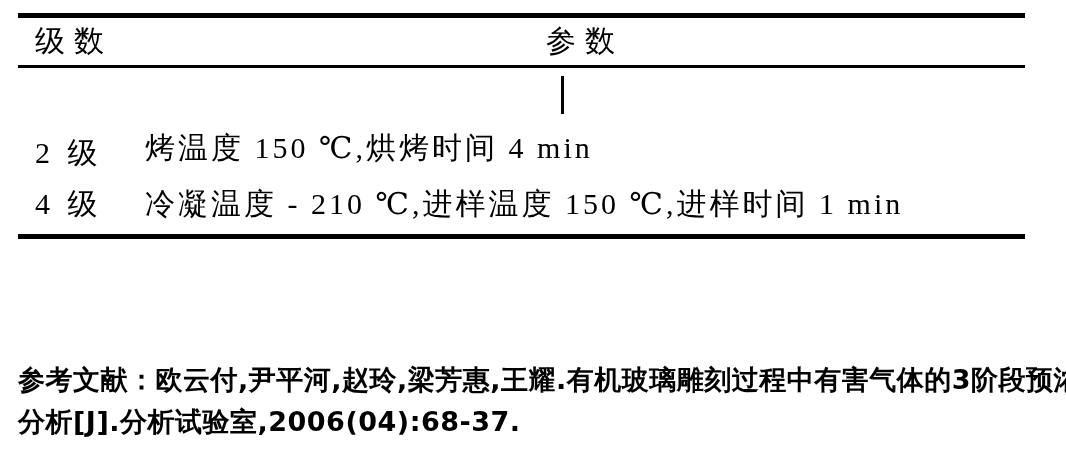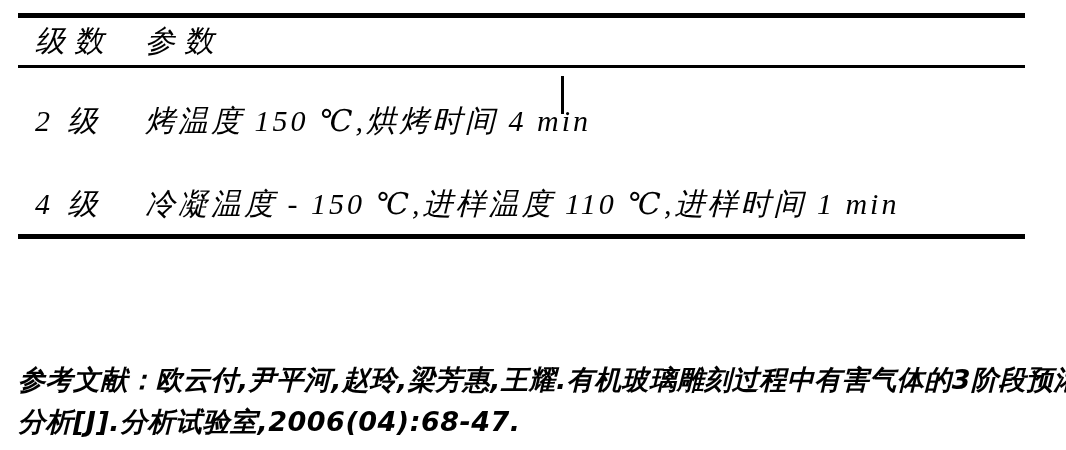--- a/index.html
+++ b/index.html
@@ -1,15 +1,15 @@
 <!DOCTYPE html>
 <html><head>
 <meta charset="utf-8">
 <style>
-  * { box-sizing: border-box; font-style: italic; }
+  * { box-sizing: border-box; }
   html, body { margin: 0; padding: 0; }
   body {
     width: 1066px; height: 450px;
     background: #ffffff; color: #000000;
     position: relative; overflow: hidden;
     font-family: "Liberation Serif", "DejaVu Serif", serif;
   }
 
   
   .doc-table {
@@ -17,25 +17,25 @@
     border-top: 5px solid #000;
     border-bottom: 5px solid #000;
     font-size: 30px;
   }
   .thead {
     display: flex; align-items: center;
     height: 50px;
     border-bottom: 3px solid #000;
   }
   .th-level { width: 127px; padding-left: 17px; letter-spacing: 9px; }
-  .th-params { flex: 1; letter-spacing: 9px; }
+  .th-params { flex: 1; text-align: center; letter-spacing: 9px; }
 
   .trow { display: flex; align-items: center; }
   .row-0 { height: 105px; }
-  .row-1 { height: 106px; }
+  .row-1 { height: 106px; align-items: flex-end; }
   .row-2 { height: 60px; }
   .td-level { width: 127px; padding-left: 17px; letter-spacing: 5px; }
   .td-params { flex: 1; letter-spacing: 3px; }
   .td-params .pline { line-height: 52px; white-space: nowrap; }
 
   
   .caret {
     position: absolute; left: 561px; top: 76px;
     width: 3px; height: 38px; background: #000;
   }
@@ -63,24 +63,24 @@
   <div class="trow row-1">
     <div class="td-level">2 级</div>
     <div class="td-params">
       <div class="pline">烤温度 150 ℃,烘烤时间 4 min</div>
     </div>
   </div>
 
   <div class="trow row-2">
     <div class="td-level">4 级</div>
     <div class="td-params">
-      <div class="pline">冷凝温度 - 150 ℃,进样温度 110 ℃,进样时间 1 min</div>
+      <div class="pline">冷凝温度 - 210 ℃,进样温度 150 ℃,进样时间 1 min</div>
     </div>
   </div>
 
 </div>
 
 <div class="caret"></div>
 
 <div class="reference">
   <div class="rline">参考文献：欧云付,尹平河,赵玲,梁芳惠,王耀.有机玻璃雕刻过程中有害气体的3阶段预浓缩GC/MS</div>
-  <div class="rline">分析[J].分析试验室,2006(04):68-47.</div>
+  <div class="rline">分析[J].分析试验室,2006(04):68-37.</div>
 </div>
 
 </body></html>

